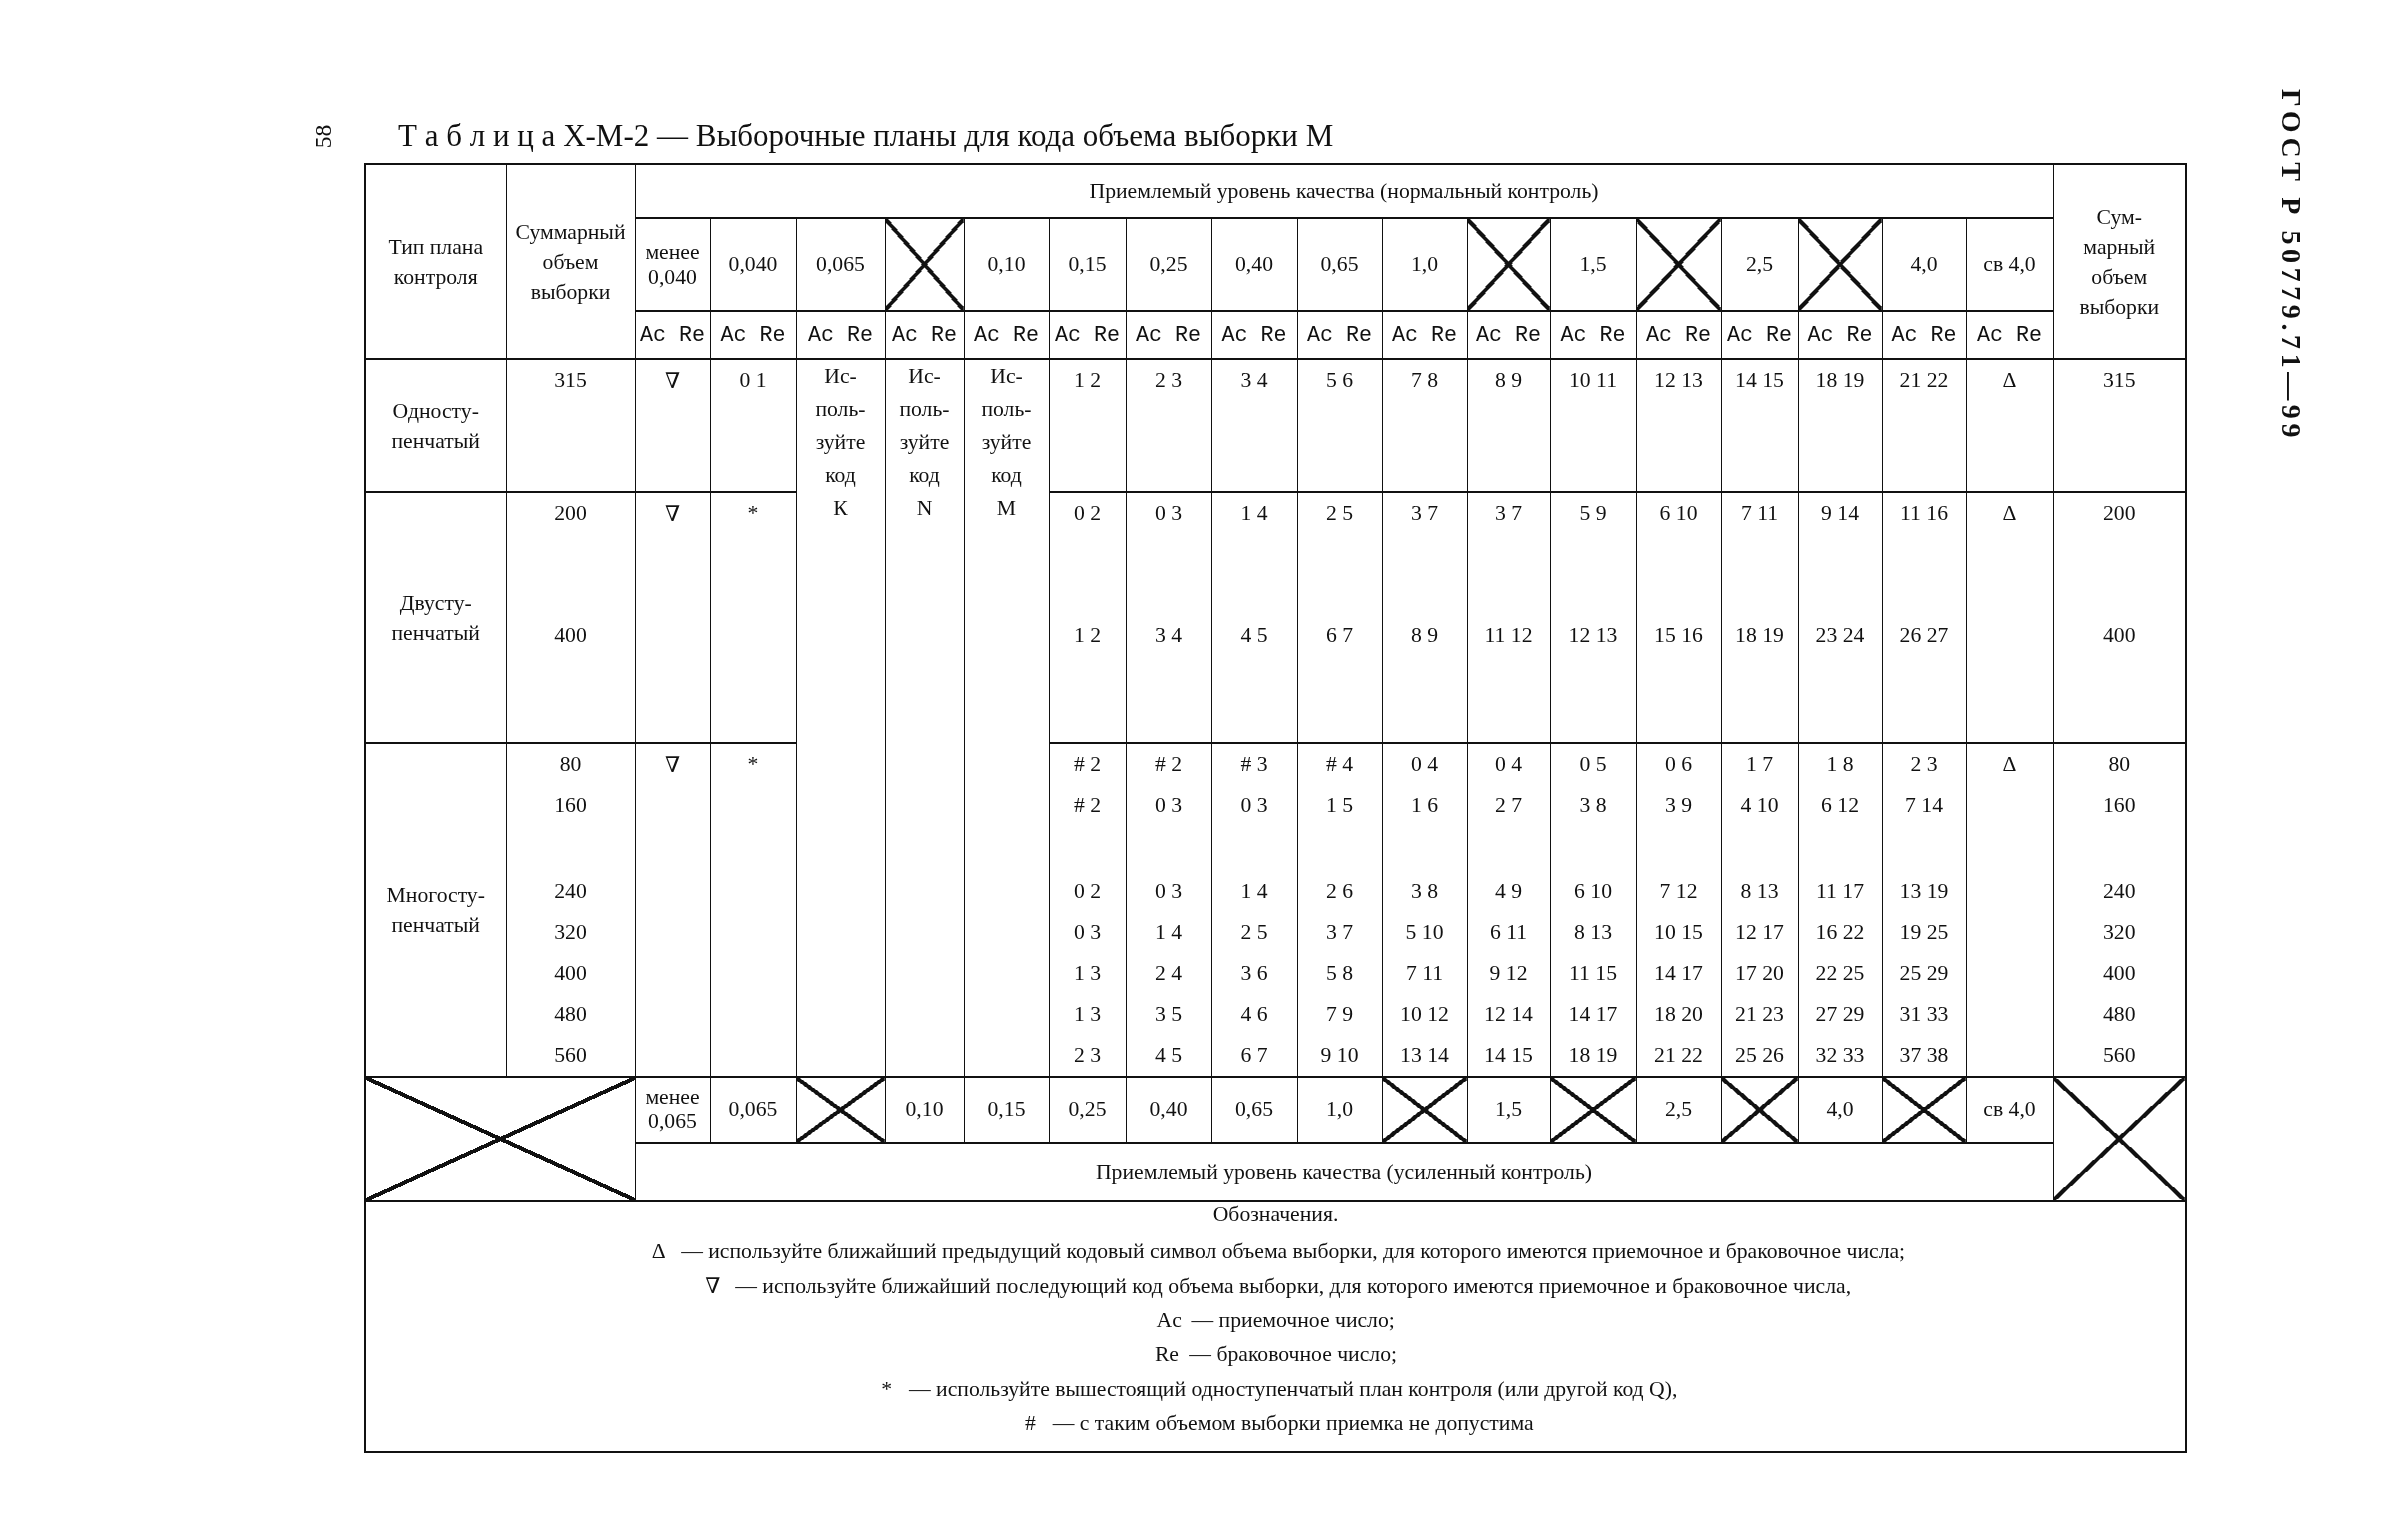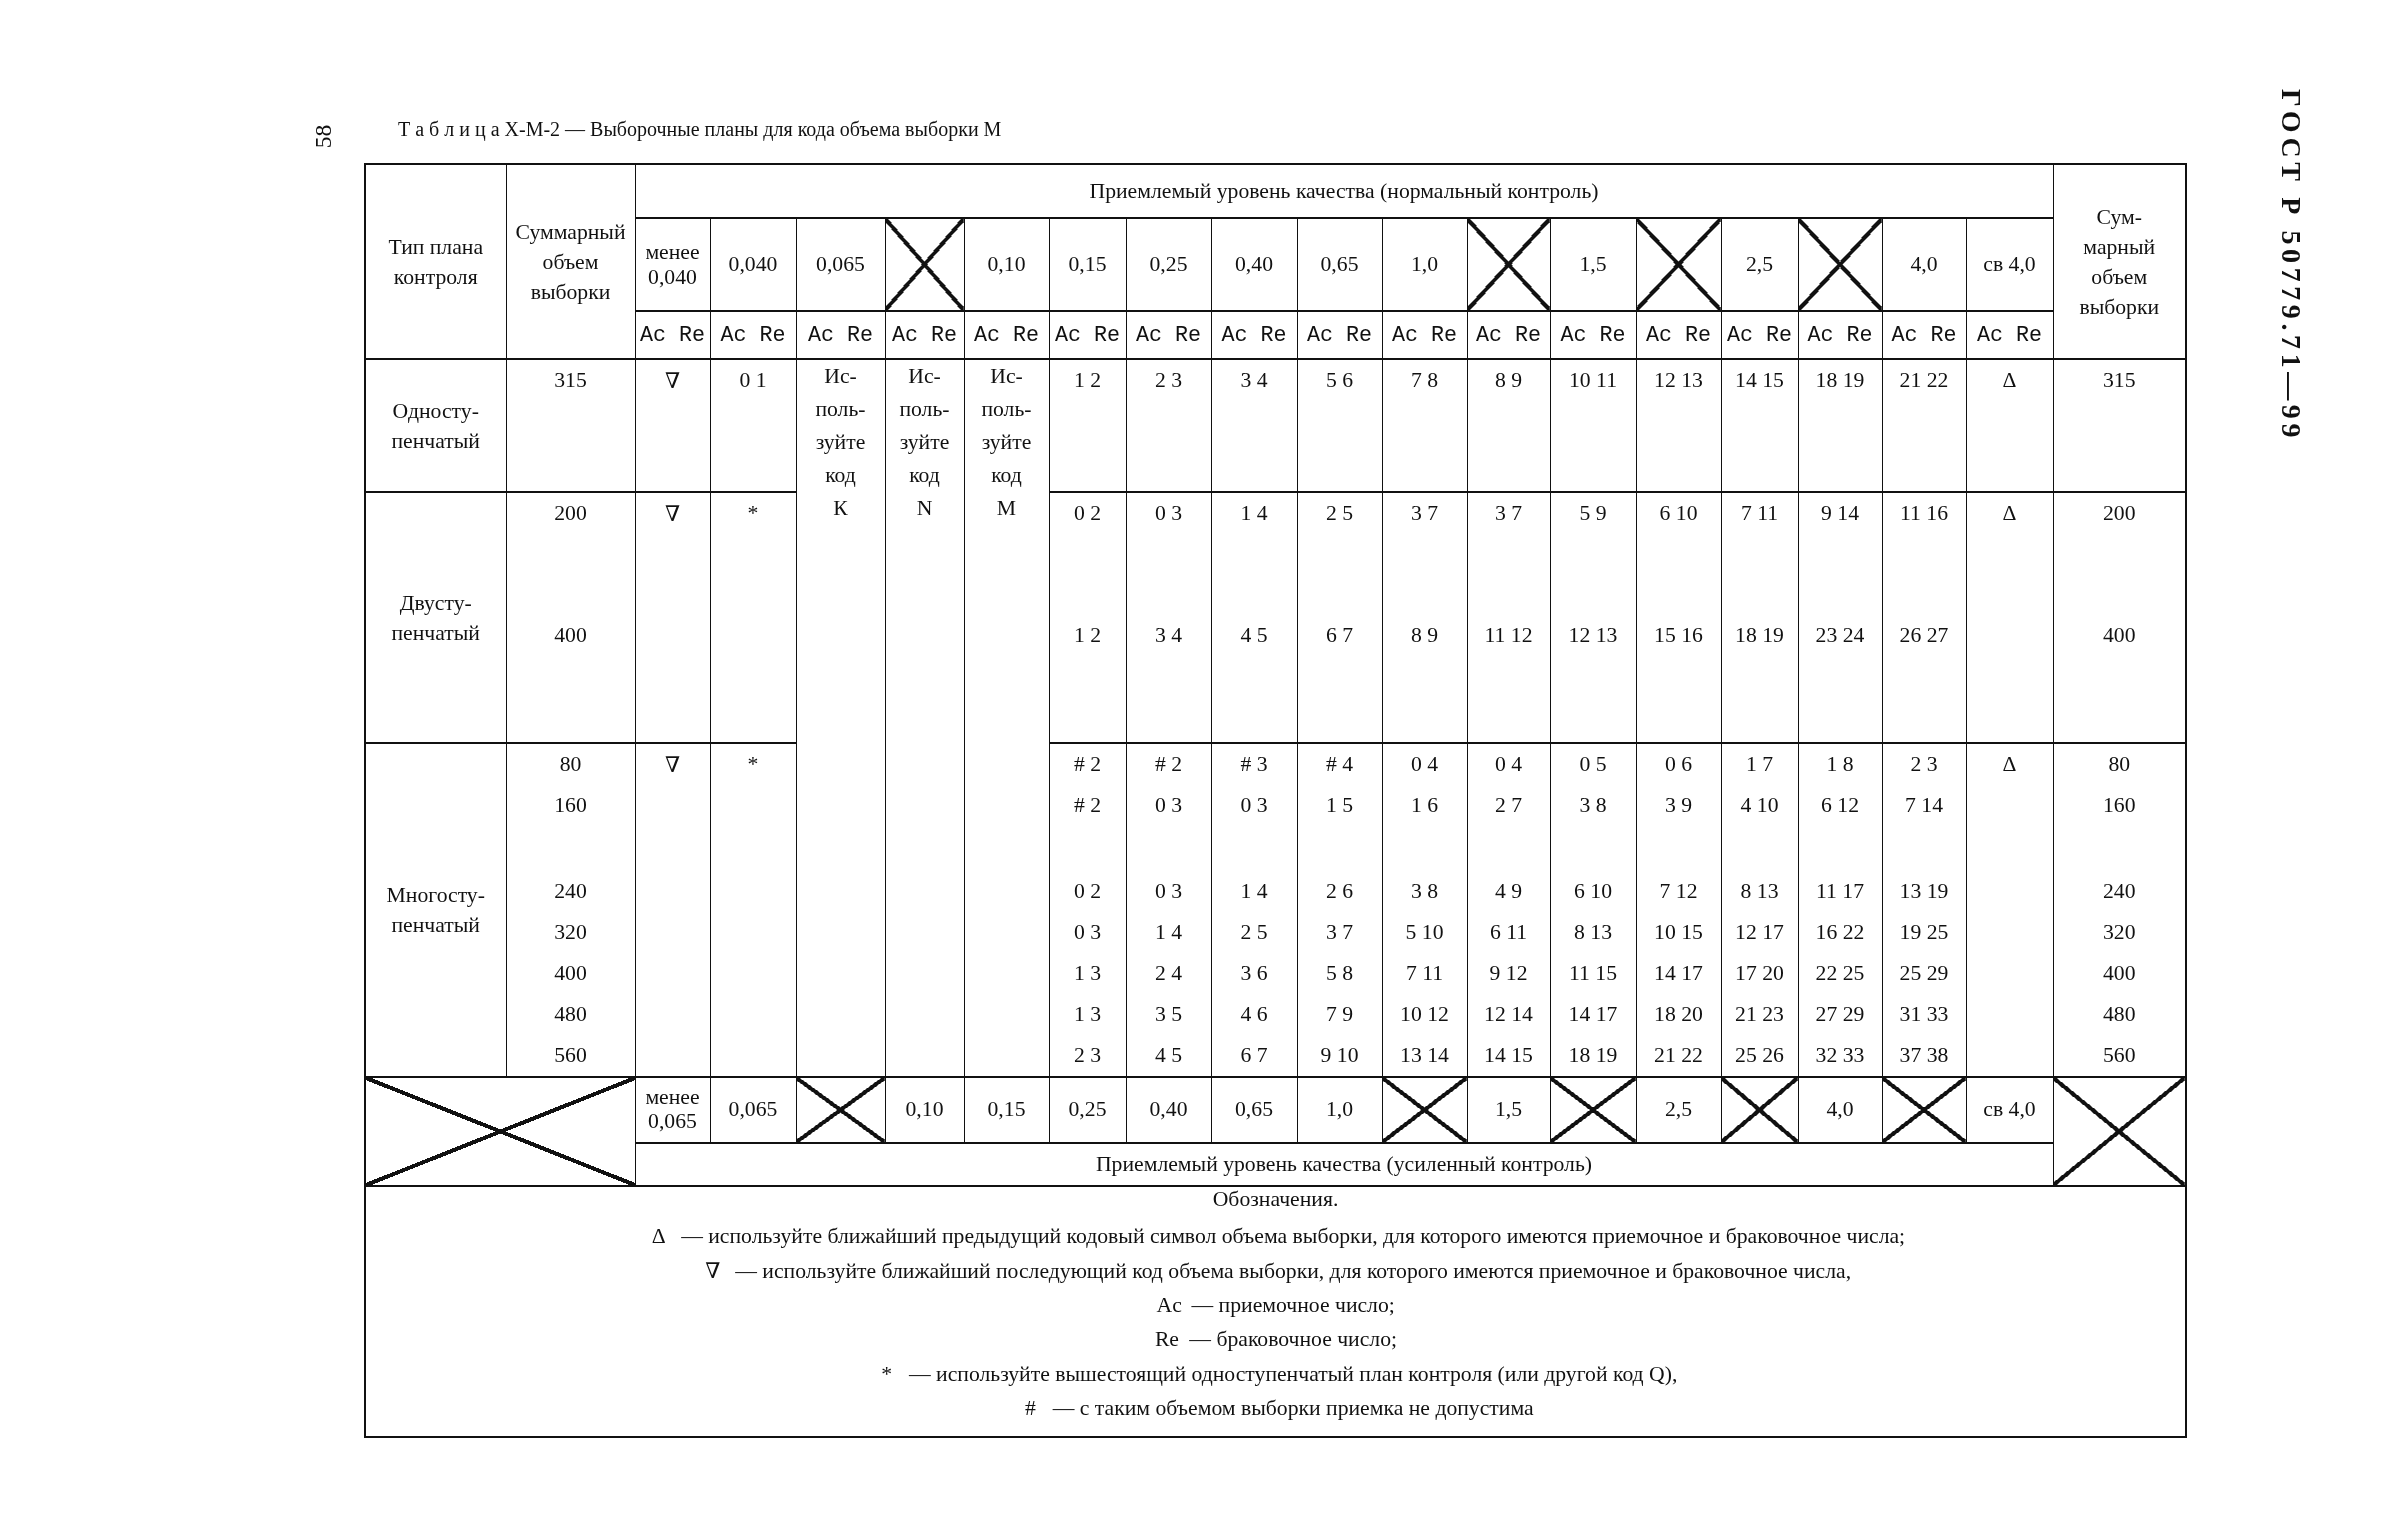--- a/index.html
+++ b/index.html
@@ -4,21 +4,21 @@
 <style>
   html,body{margin:0;padding:0;background:#e8e8e8;}
   .page{
     position:relative;width:2389px;height:1534px;background:#ffffff;
     font-family:"Liberation Serif","DejaVu Serif",serif;color:#111;overflow:hidden;
   }
   .page-num{
     position:absolute;left:310px;top:117px;width:39px;height:39px;
     font-size:23.6px;transform:rotate(-90deg);text-align:center;
   }
-  .doc-title{position:absolute;left:398px;top:118px;font-size:20px;white-space:nowrap;}
+  .doc-title{position:absolute;left:398px;top:118px;font-size:31px;white-space:nowrap;}
   .gost{
     position:absolute;left:2307px;top:89px;font-size:28px;font-weight:bold;
     letter-spacing:4.6px;white-space:nowrap;transform:rotate(90deg);transform-origin:0 0;
   }
   table.main{
     position:absolute;left:364px;top:163px;border-collapse:collapse;table-layout:fixed;
     border:2.6px solid #111;
   }
   table.main td{
     border-left:1.3px solid #111;border-right:1.3px solid #111;
@@ -448,21 +448,21 @@
         <td class="tight">1,5</td>
         <td class="xcell"></td>
         <td class="tight">2,5</td>
         <td class="xcell"></td>
         <td class="tight">4,0</td>
         <td class="xcell"></td>
         <td class="tight">св 4,0</td>
         <td rowspan="2" class="xcell"></td>
       </tr>
 
-      <tr style="height:43px">
+      <tr style="height:58px">
         <td colspan="17" class="band">Приемлемый уровень качества (усиленный контроль)</td>
       </tr>
 
       <tr style="height:251px">
         <td colspan="20" class="legend-cell">
           <div class="leg-head">Обозначения.</div>
           <div class="leg-line">
             <span class="sym">Δ</span>
             <span class="txt">— используйте ближайший предыдущий кодовый символ объема выборки, для которого имеются приемочное и браковочное числа;</span>
           </div>

